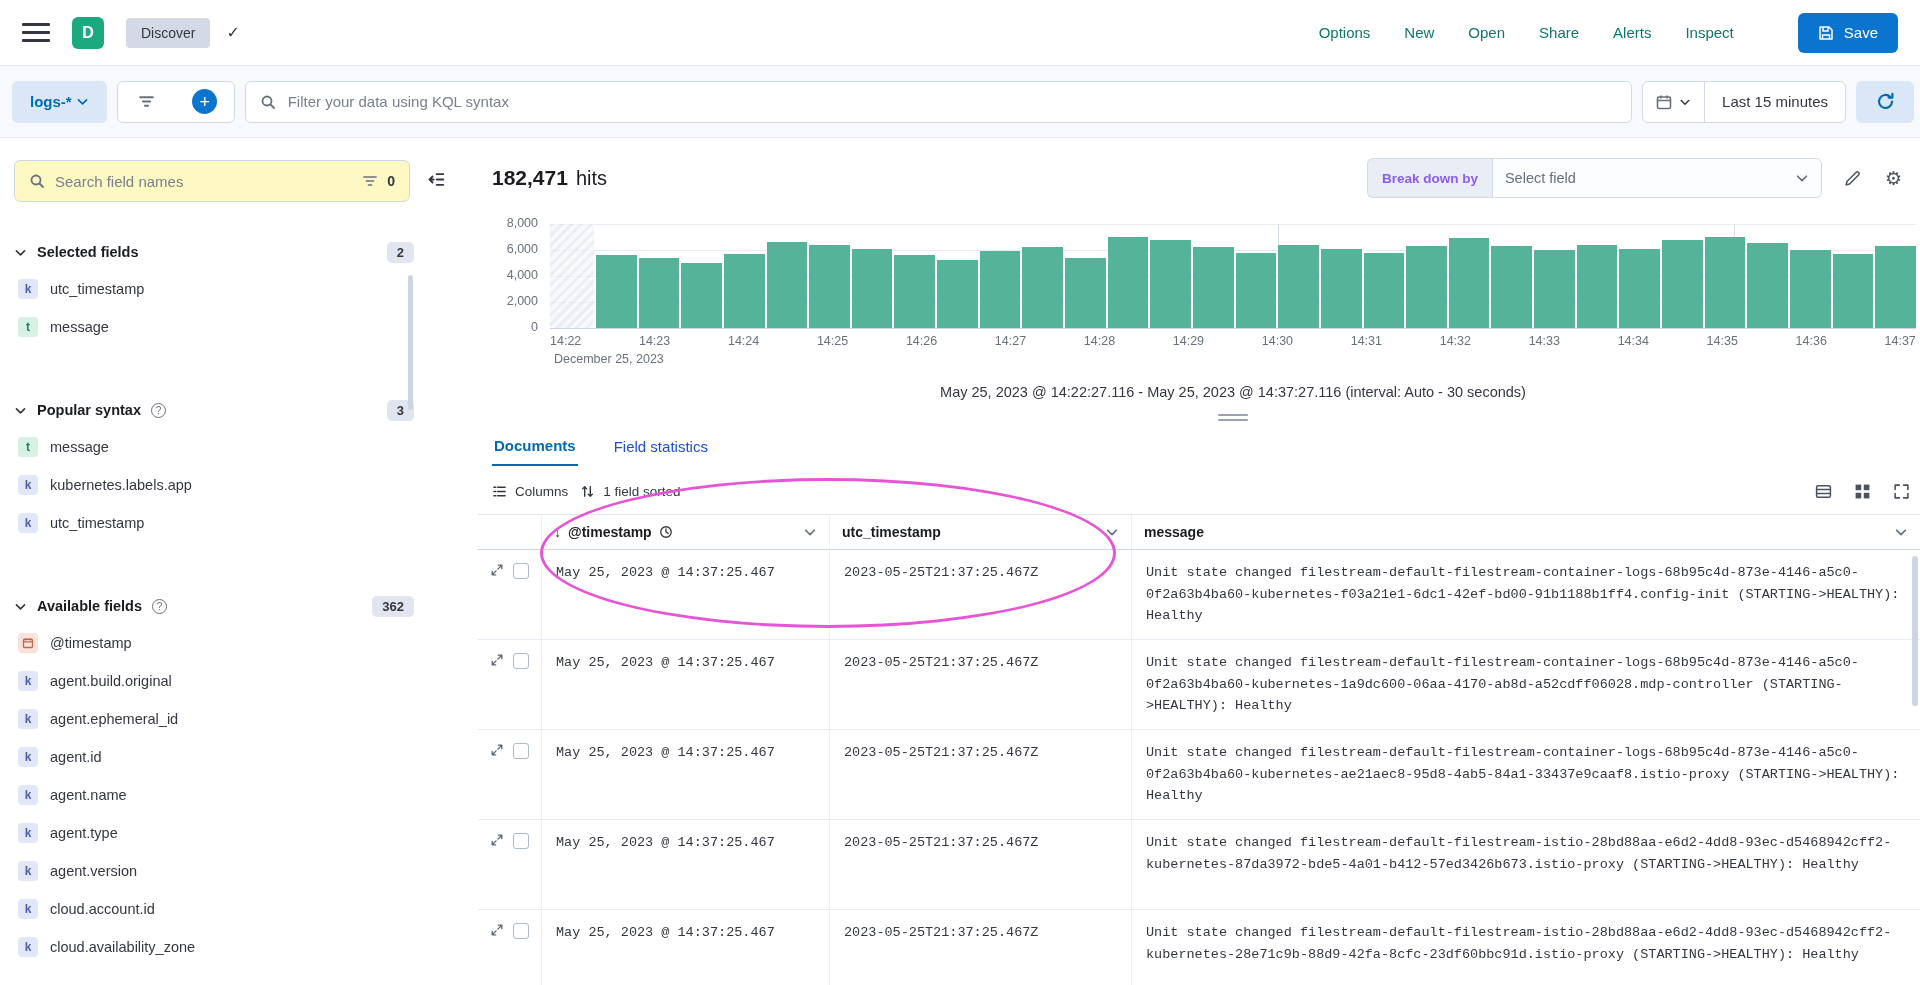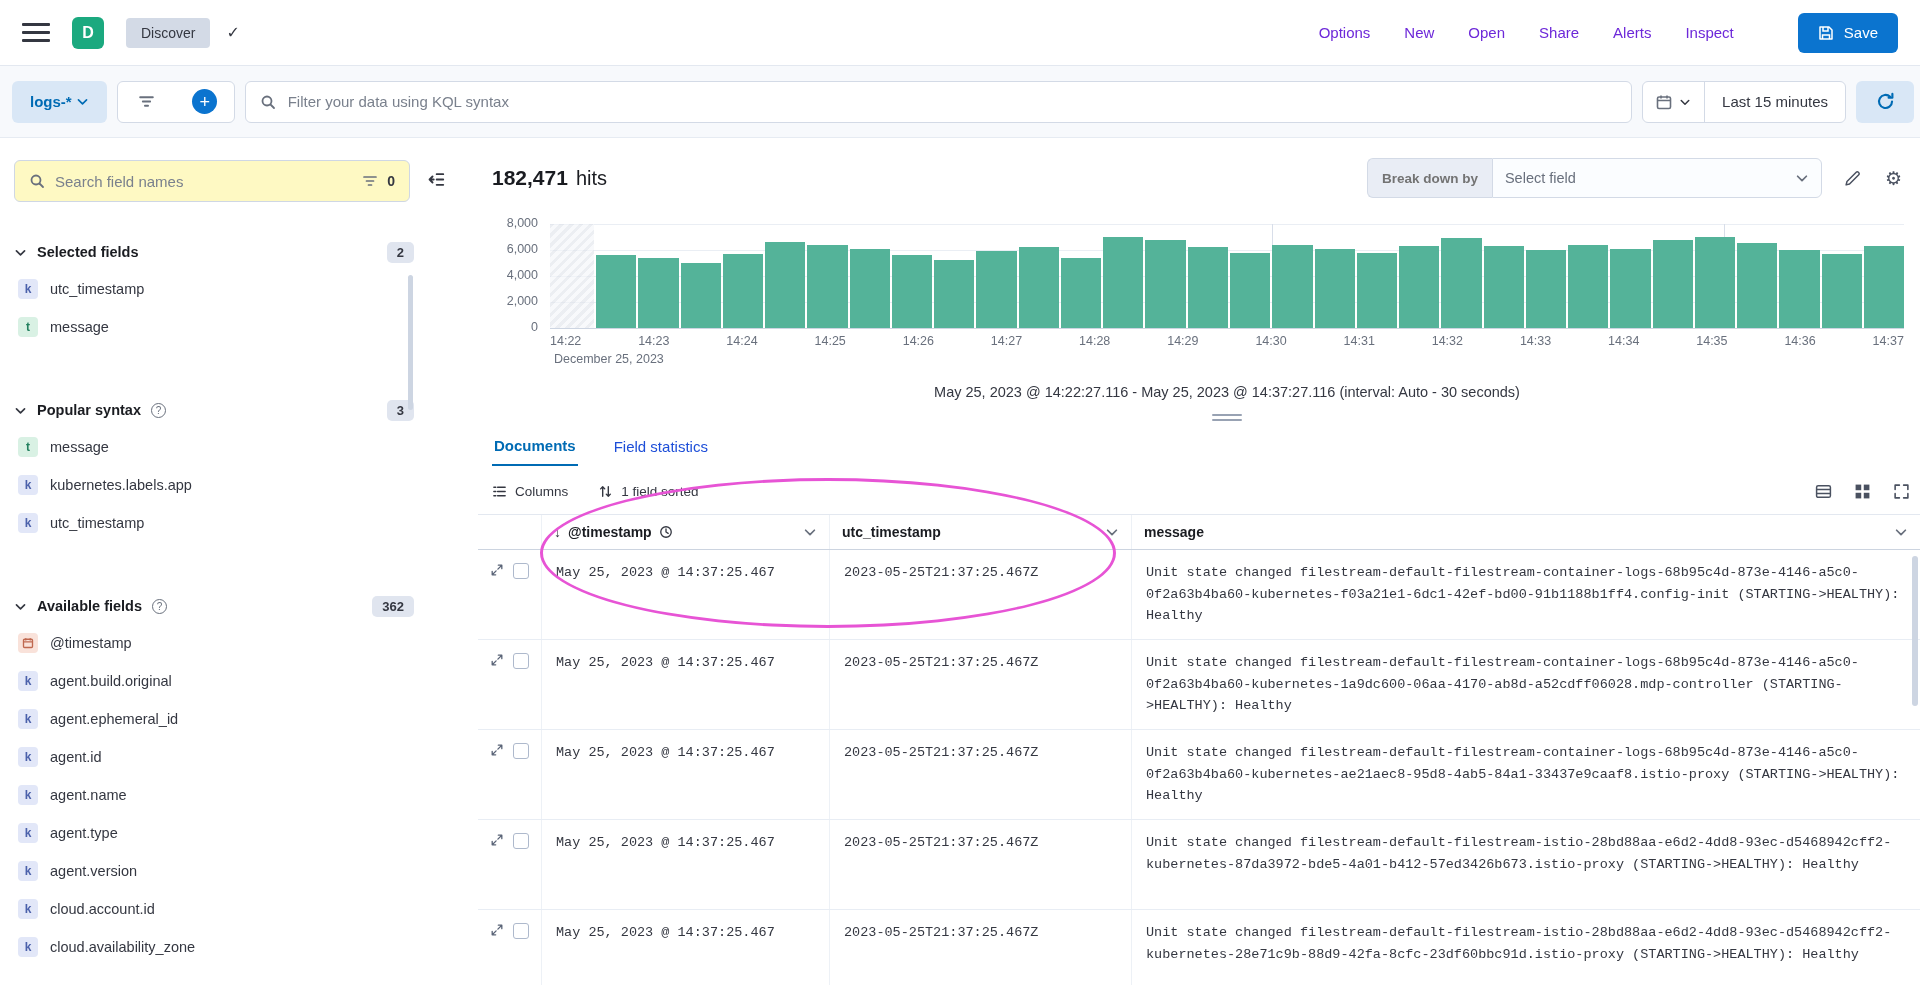--- a/index.html
+++ b/index.html
@@ -17,21 +17,21 @@
   .hamburger { width: 28px; height: 24px; display: flex; flex-direction: column;
                justify-content: center; gap: 5px; border: none; background: none; }
   .hamburger span { display: block; height: 3px; background: #343741; border-radius: 1px; }
   .space-badge { width: 32px; height: 32px; border-radius: 6px; background: #1ba97f;
                  color: #fff; font-weight: 700; font-size: 16px; display: flex;
                  align-items: center; justify-content: center; margin-left: 22px; }
   .breadcrumb { margin-left: 22px; background: #d3dae6; border: none; border-radius: 4px;
                 padding: 7px 15px; font-size: 14px; font-weight: 500; color: #343741; }
   .saved-check { margin-left: 16px; color: #343741; font-size: 16px; }
   .header-nav { margin-left: auto; display: flex; align-items: center; gap: 34px; }
-  .nav-link { color: #6d28d9; font-size: 15px; text-decoration: none; cursor: pointer; }
+  .nav-link { color: #0f766e; font-size: 15px; text-decoration: none; cursor: pointer; }
   .save-btn { display: flex; align-items: center; gap: 10px; background: #0b74cf; color: #fff;
               border: none; border-radius: 6px; height: 40px; padding: 0 20px;
               font-size: 15px; font-weight: 500; margin-left: 30px; }
 
   
   .query-bar { height: 72px; display: flex; align-items: center; gap: 10px;
                padding: 0 6px 0 12px; background: #f7f9fc; border-bottom: 1px solid #e6ebf2; }
   .dataview-btn { height: 42px; display: flex; align-items: center; gap: 4px;
                   background: #d9e7f6; border: none; border-radius: 6px; padding: 0 18px;
                   color: #006bb4; font-size: 15px; font-weight: 700; }
@@ -95,31 +95,31 @@
                background: #cdd5e2; border-radius: 3px; }
 
   
   .main { flex: 1; padding-top: 20px; position: relative; min-width: 0; }
   .hits-row { display: flex; align-items: center; padding: 0 18px 0 14px; height: 40px; }
   .hits-value { font-size: 21px; font-weight: 700; color: #1a1c21; }
   .hits-label { font-size: 20px; margin-left: 8px; color: #1a1c21; }
   .breakdown { margin-left: auto; display: flex; align-items: center; }
   .bd-label { height: 40px; display: flex; align-items: center; background: #e9edf5;
               border: 1px solid #d3dae6; border-right: none; border-radius: 6px 0 0 6px;
-              padding: 0 14px; font-size: 13.5px; font-weight: 600; color: #737373; }
+              padding: 0 14px; font-size: 13.5px; font-weight: 600; color: #8b5cf6; }
   .bd-select { width: 330px; height: 40px; display: flex; align-items: center; background: #fbfdff;
                border: 1px solid #d3dae6; border-radius: 0 6px 6px 0; padding: 0 12px;
                font-size: 14.5px; color: #69707d; }
   .bd-select .chev-icon { margin-left: auto; color: #69707d; }
   .chart-icons { display: flex; gap: 24px; margin-left: 22px; align-items: center; color: #4a5160; }
   .icon-btn { border: none; background: none; color: #4a5160; display: inline-flex;
               align-items: center; font-size: 19px; line-height: 1; }
 
   
-  .chart { position: relative; margin-top: 26px; padding-left: 72px; padding-right: 16px; }
+  .chart { position: relative; margin-top: 26px; padding-left: 72px; padding-right: 4px; }
   .ylabels { position: absolute; left: 0; top: 0; width: 60px; height: 104px; }
   .ylab { position: absolute; right: 0; font-size: 12.5px; color: #69707d; }
   .plot { position: relative; height: 104px; }
   .gridline { position: absolute; left: 0; right: 0; height: 1px; background: #eaeef4; }
   .gridline.base { background: #cdd5e2; }
   .vgrid { position: absolute; top: 0; bottom: 0; width: 1px; background: #d8dee9; }
   .bars { position: absolute; left: 0; right: 0; top: 0; bottom: 0; display: flex;
           align-items: flex-end; gap: 2px; padding-left: 46px; }
   .bar { flex: 1; background: #54b399; }
   .partial { position: absolute; left: 0; top: 0; bottom: 0; width: 44px; opacity: .6;
@@ -129,21 +129,21 @@
            font-size: 12.5px; color: #69707d; height: 16px; }
   .x-date { position: absolute; left: 4px; top: 18px; font-size: 12.5px; color: #69707d; }
   .chart-caption { text-align: center; margin-top: 34px; font-size: 14.5px; color: #343741; }
   .resize-handle { width: 30px; margin: 14px auto 0; display: flex; flex-direction: column; gap: 3px; }
   .resize-handle span { height: 2px; background: #98a2b3; border-radius: 1px; }
 
   
   .tabs { display: flex; gap: 34px; margin-top: 8px; padding-left: 14px; }
   .tab { font-size: 15px; padding: 8px 2px 10px; background: none; border: none; color: #1d4ed8; }
   .tab.active { color: #006bb4; font-weight: 700; border-bottom: 2px solid #006bb4; }
-  .grid-toolbar { display: flex; align-items: center; gap: 30px; margin-top: 14px;
+  .grid-toolbar { display: flex; align-items: center; gap: 12px; margin-top: 14px;
                   padding: 0 10px 0 14px; height: 22px; }
   .tb-btn { display: flex; align-items: center; gap: 8px; font-size: 13.5px; color: #343741;
             background: none; border: none; }
   .tb-right { margin-left: auto; display: flex; gap: 22px; align-items: center; color: #586071; }
 
   
   .grid { margin-top: 12px; position: relative; }
   .g-head { display: flex; border-top: 1px solid #e3e8f0; border-bottom: 1px solid #ccd4e0;
             height: 36px; background: #fff; }
   .g-hcell { display: flex; align-items: center; gap: 7px; padding: 0 12px; font-size: 14px;

